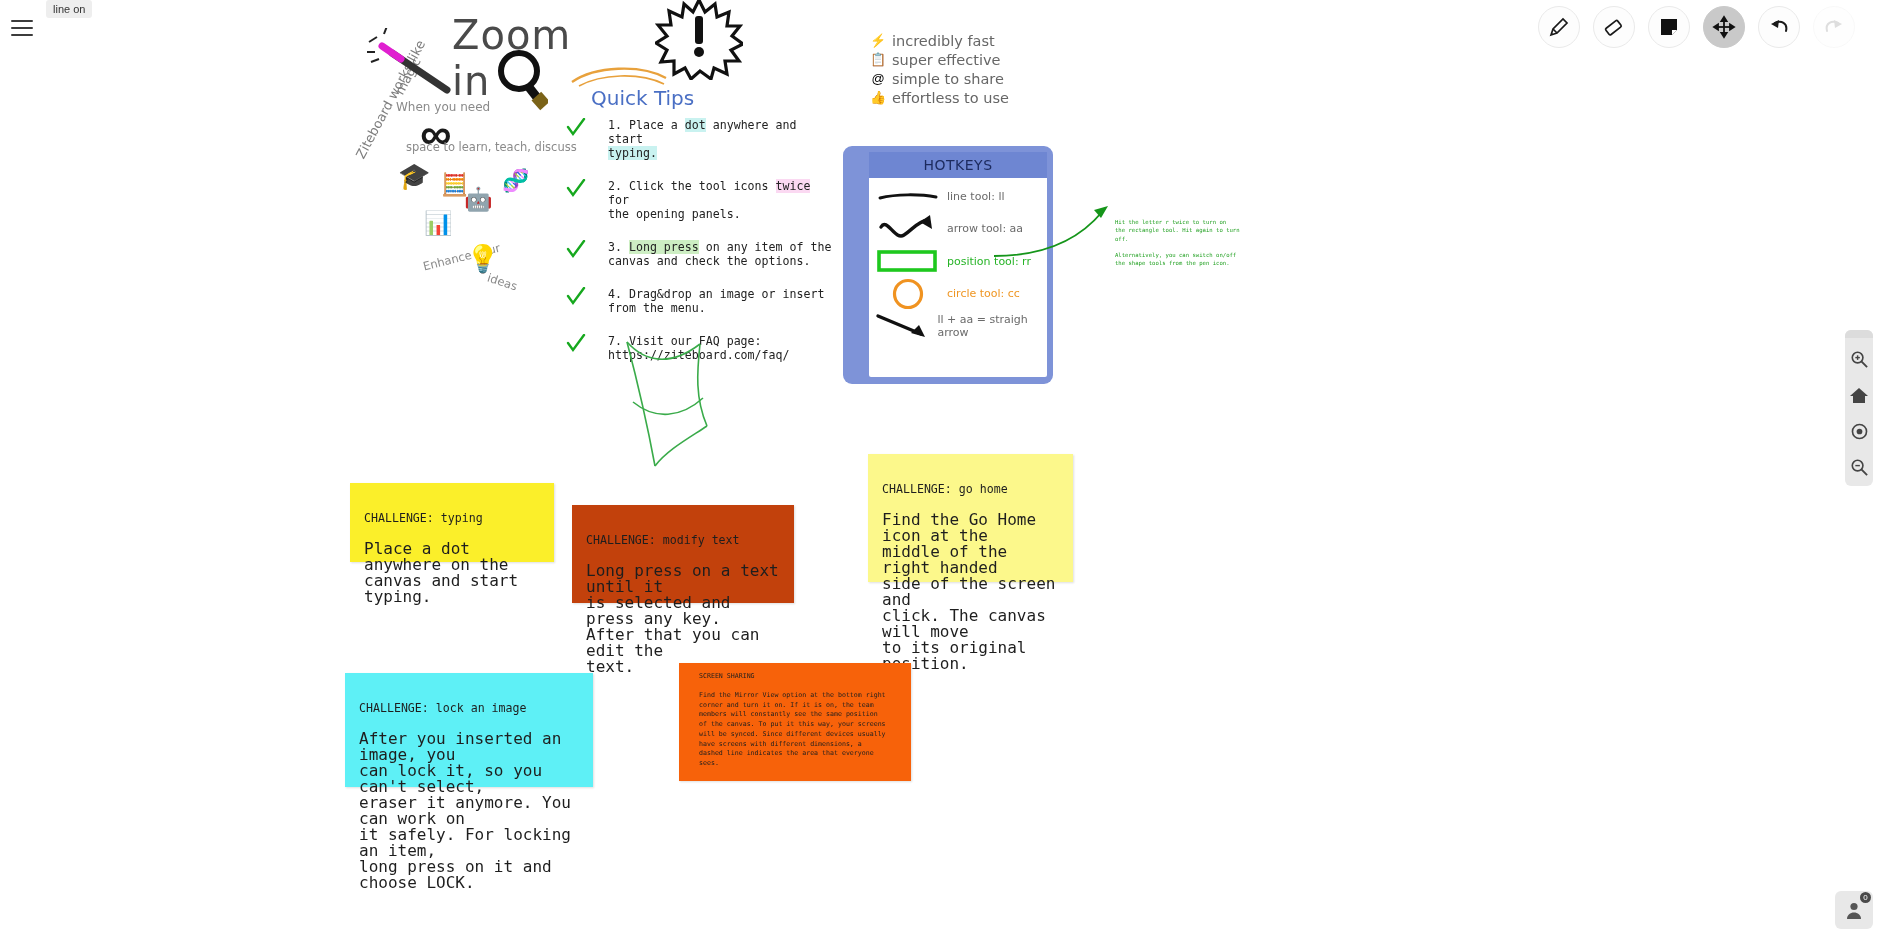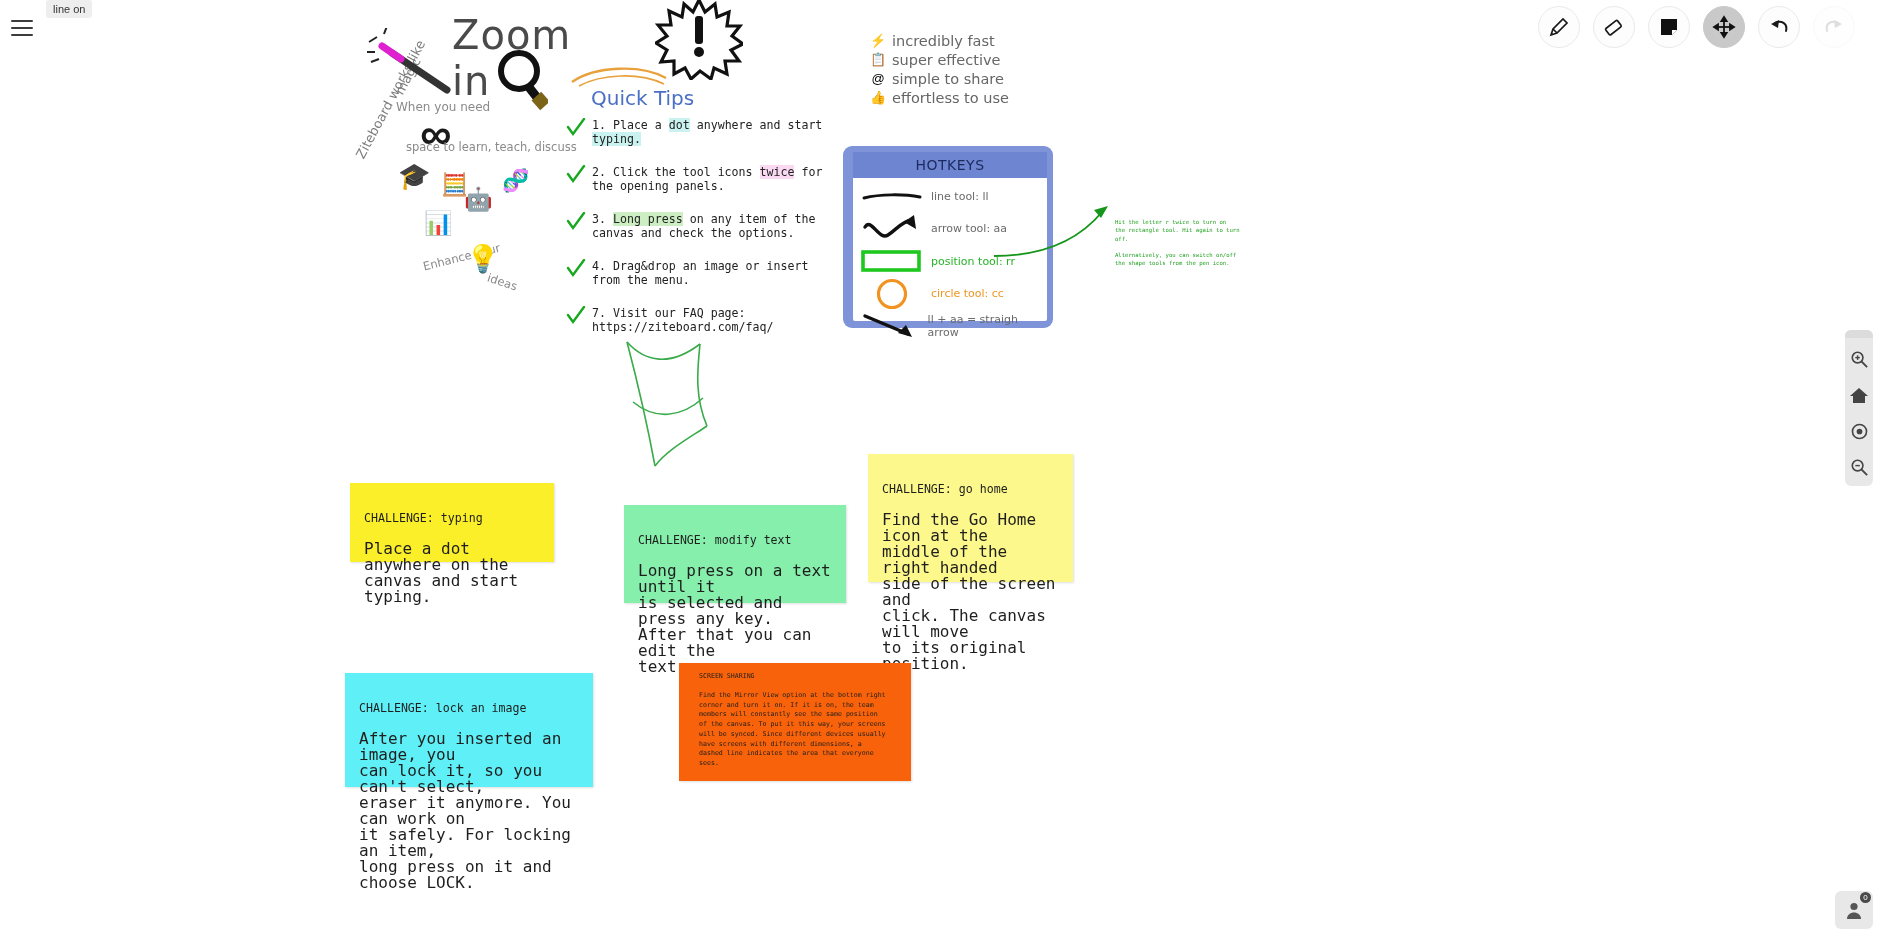--- a/index.html
+++ b/index.html
@@ -105,41 +105,41 @@
 
   
   .clip { position: absolute; font-size: 26px; line-height: 1; }
 
   
   .qt-title {
     position: absolute; left: 591px; top: 86px;
     font-size: 20px; color: #4a6fc4; font-family: "DejaVu Sans", sans-serif;
   }
   .tips { position: absolute; left: 566px; top: 118px; width: 270px; }
-  .tip { position: relative; display: flex; gap: 6px; margin-bottom: 19px; }
+  .tip { position: relative; display: flex; gap: 22px; margin-bottom: 19px; }
   .tip .check { width: 20px; flex: 0 0 20px; }
   .tip .txt {
     font-family: "DejaVu Sans Mono", monospace;
     font-size: 11.6px; line-height: 14px; color: #222; white-space: pre-wrap;
   }
   .hl-cyan { background: #c9f2f0; }
   .hl-green { background: #cdeec3; }
   .hl-pink { background: #fbd9f2; }
 
   
   .features { position: absolute; left: 870px; top: 31px; }
   .feat { display: flex; align-items: center; gap: 6px; height: 19px; }
   .feat .fi { width: 16px; text-align: center; font-size: 13px; line-height: 1; }
   .feat .fl { font-size: 14.5px; color: #666; font-family: "DejaVu Sans", sans-serif; }
 
   
   .hotkeys {
     position: absolute; left: 843px; top: 146px;
-    width: 210px; height: 182px;
-    background: #7e93d8; border-radius: 9px; padding: 6px 6px 7px 10px;
+    width: 210px; height: 238px;
+    background: #7e93d8; border-radius: 9px; padding: 6px 6px 7px 26px;
   }
   .hotkeys .inner { width: 100%; height: 100%; background: #fff; border-radius: 2px; position: relative; }
   .hk-header {
     height: 26px; background: #6e86d2; display: flex; align-items: center; justify-content: center;
   }
   .hk-header span { font-size: 14px; color: #1c2a5e; letter-spacing: .5px; font-family: "DejaVu Sans", sans-serif; }
   .hk-rows { padding-top: 2px; }
   .hk-row { display: flex; align-items: center; height: 32.5px; }
   .hk-row .ic { width: 78px; display: flex; align-items: center; justify-content: center; }
   .hk-row .lbl { font-size: 11px; color: #6a6a6a; font-family: "DejaVu Sans", sans-serif; }
@@ -157,21 +157,21 @@
     position: absolute;
     font-family: "DejaVu Sans Mono", monospace;
     color: #1e1e1e;
     box-shadow: 1px 1px 2px rgba(0,0,0,.13);
     padding: 28px 14px;
   }
   .note .n-title { font-size: 11.6px; margin-bottom: 16px; }
   .note .n-body { font-size: 16px; line-height: 16px; white-space: pre-wrap; }
 
   .note-typing { left: 350px; top: 483px; width: 204px; height: 79px; background: #fbef2a; }
-  .note-modify { left: 624px; top: 505px; width: 222px; height: 98px; background: #86efac; }
+  .note-modify { left: 572px; top: 505px; width: 222px; height: 98px; background: #c2410c; }
   .note-gohome { left: 868px; top: 454px; width: 205px; height: 128px; background: #fcf88b; }
   .note-lock   { left: 345px; top: 673px; width: 248px; height: 114px; background: #5ef0f6; }
   .note-share  { left: 679px; top: 663px; width: 232px; height: 118px; background: #f7620a; }
   .note-share .n-title { font-size: 6.6px; margin-bottom: 11px; }
   .note-share .n-body { font-size: 6.6px; line-height: 9.7px; }
   .note-share { padding: 9px 20px; }
 </style>
 </head>
 <body>
 

